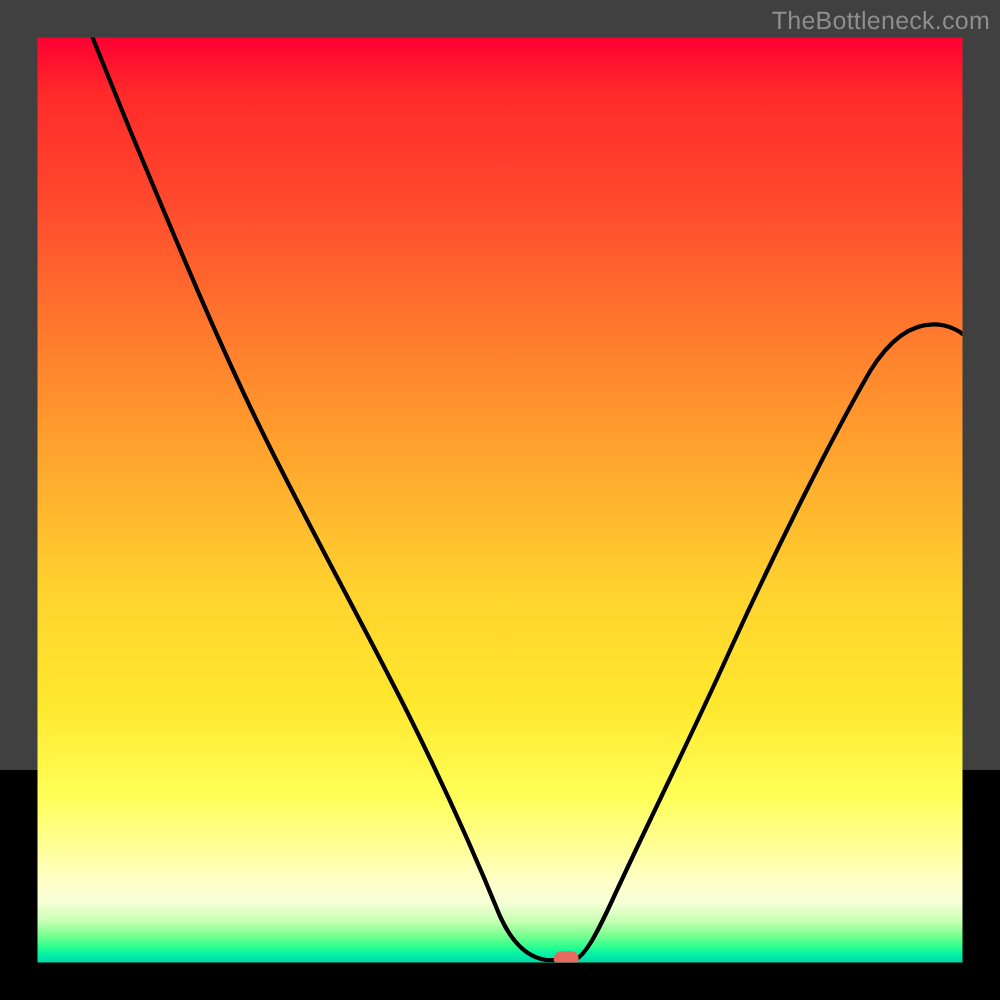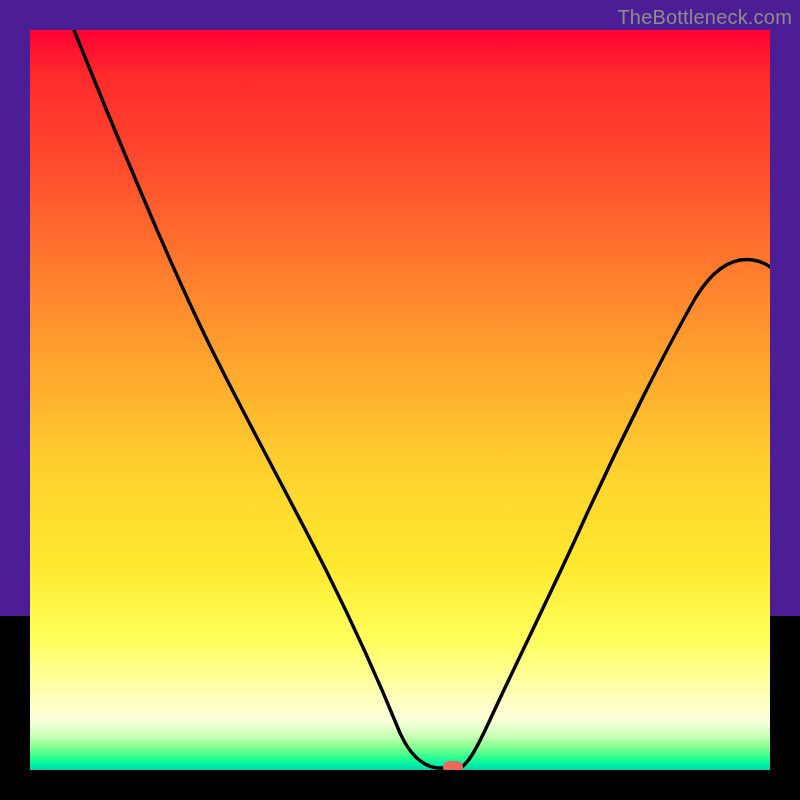--- a/index.html
+++ b/index.html
@@ -8,21 +8,21 @@
     width: 800px;
     height: 800px;
     background: #000;
     overflow: hidden;
     font-family: Arial, Helvetica, sans-serif;
   }
   .chart-wrap {
     position: relative;
     width: 800px;
     height: 616px;
-    background: #4c1d95;
+    background: #404040;
   }
   .plot-area {
     position: absolute;
     left: 30px;
     top: 30px;
     width: 740px;
     height: 740px;
     
     background: linear-gradient(
       to bottom,

